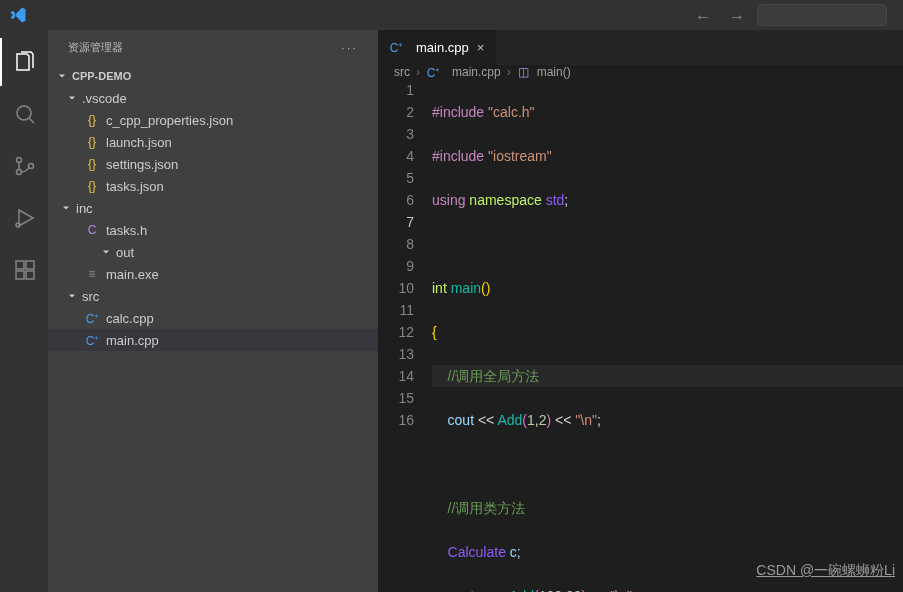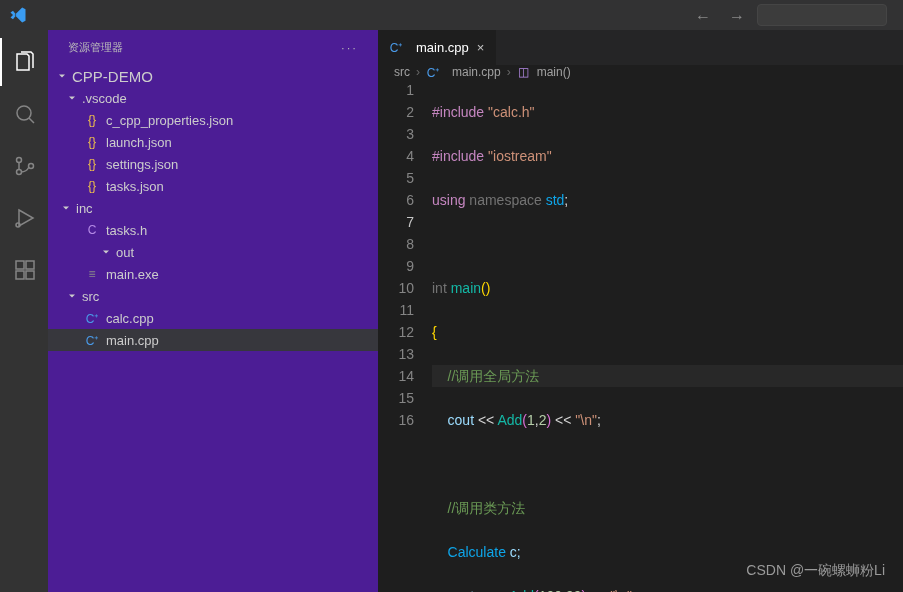--- a/index.html
+++ b/index.html
@@ -9,24 +9,24 @@
   .menus { display:flex; gap:1px; }
   .menu-item { padding:4px 8px; color:#cccccc; cursor:pointer; font-size:12px; }
   .nav-arrows { margin-left:auto; display:flex; gap:6px; align-items:center; padding-right:8px;}
   .nav-arrow { color:#8a8a8a; font-size:16px; padding:2px 6px; cursor:pointer;}
   .search-slot { width:130px; height:22px; background:#3c3c3c; border-radius:4px; border:1px solid #454545;}
   .main { display:flex; height:562px; }
   .activitybar { width:48px; background:#333333; display:flex; flex-direction:column; align-items:center; padding-top:8px; gap:4px;}
   .act-icon { width:48px; height:48px; display:flex; align-items:center; justify-content:center; color:#858585; cursor:pointer; border-left:2px solid transparent; }
   .act-icon.active { color:#ffffff; border-left:2px solid #ffffff; }
   .act-icon svg { width:24px; height:24px; }
-  .sidebar { width:330px; background:#4c1d95; display:flex; flex-direction:column; }
+  .sidebar { width:330px; background:#404040; display:flex; flex-direction:column; }
   .sb-title { height:35px; display:flex; align-items:center; padding:0 20px; font-size:11px; color:#bbbbbb; justify-content:space-between;}
   .sb-title .dots{ letter-spacing:2px; cursor:pointer;}
-  .sb-project { height:22px; display:flex; align-items:center; padding:0 4px; font-size:15px; font-weight:normal; color:#cccccc; cursor:pointer;}
+  .sb-project { height:22px; display:flex; align-items:center; padding:0 4px; font-size:11px; font-weight:bold; color:#cccccc; cursor:pointer;}
   .tree { flex:1; overflow:auto; }
   .tree-row { height:22px; display:flex; align-items:center; padding-left:0; color:#cccccc; cursor:pointer; white-space:nowrap; }
   .tree-row.selected { background:#37373d; }
   .tw { display:inline-flex; align-items:center; justify-content:center; width:16px; height:16px; margin:0 2px;}
   .tw svg{width:12px;height:12px;}
   .fi { width:16px; height:16px; margin-right:6px; display:inline-flex; align-items:center; justify-content:center; font-size:12px;}
   .fi.json{color:#f0c04c;}
   .fi.cpp{color:#4a9ae8;}
   .fi.h{color:#b58ae6;}
   .fi.exe{color:#8a8a8a;}
@@ -34,25 +34,25 @@
   .tabs { height:35px; background:#252526; display:flex; }
   .tab { height:35px; display:flex; align-items:center; padding:0 10px; background:#1e1e1e; color:#ffffff; gap:6px; font-size:13px; cursor:pointer;}
   .tab .close{ color:#c5c5c5; font-weight:normal; padding:0 2px; cursor:pointer;}
   .breadcrumb { height:26px; display:flex; align-items:center; padding:0 16px; color:#a0a0a0; font-size:12px; gap:6px;}
   .breadcrumb .sep{color:#666;}
   .bc-icon{width:14px;height:14px;display:inline-flex;align-items:center;justify-content:center;}
   .code { flex:1; display:flex; font-family:Consolas,"Courier New",monospace; font-size:14px; line-height:22px; }
   .gutter { width:54px; text-align:right; color:#858585; padding-right:18px; user-select:none;}
   .lines { flex:1; white-space:pre; }
   .ln-active { background:#282828; }
-  .tok-purple{color:#c586c0;} .tok-string{color:#ce9178;} .tok-keyword{color:#737373;text-align:right;}
-  .tok-type{color:#0ea5e9;margin-top:35px;} .tok-fn{color:#14b8a6;} .tok-num{color:#b5cea8;}
+  .tok-purple{color:#c586c0;} .tok-string{color:#ce9178;} .tok-keyword{color:#bef264;text-align:right;}
+  .tok-type{color:#8b5cf6;margin-top:35px;} .tok-fn{color:#14b8a6;} .tok-num{color:#b5cea8;}
   .tok-comment{color:#6a9955;} .tok-var{color:#9cdcfe;} .tok-brace{color:#ffd700;}
   .tok-brace2{color:#da70d6;} .tok-text{color:#d4d4d4;}
-  .watermark{ position:absolute; bottom:12px; right:18px; color:#9a9a9a; font-size:14px; pointer-events:none;}
+  .watermark{ position:absolute; bottom:12px; right:8px; color:#9a9a9a; font-size:14px; pointer-events:none;text-decoration:underline;}
 </style>
 </head>
 <body>
 
 <div class="titlebar">
   <div class="logo">
     <svg viewBox="0 0 24 24" fill="#3a9cf2">
         <path d="M17 3l-9 9 9 9 4-2V5l-4-2zM3 9l3-2 4 5-4 5-3-2 3-3-3-3z"></path>
       </svg>
   </div>

